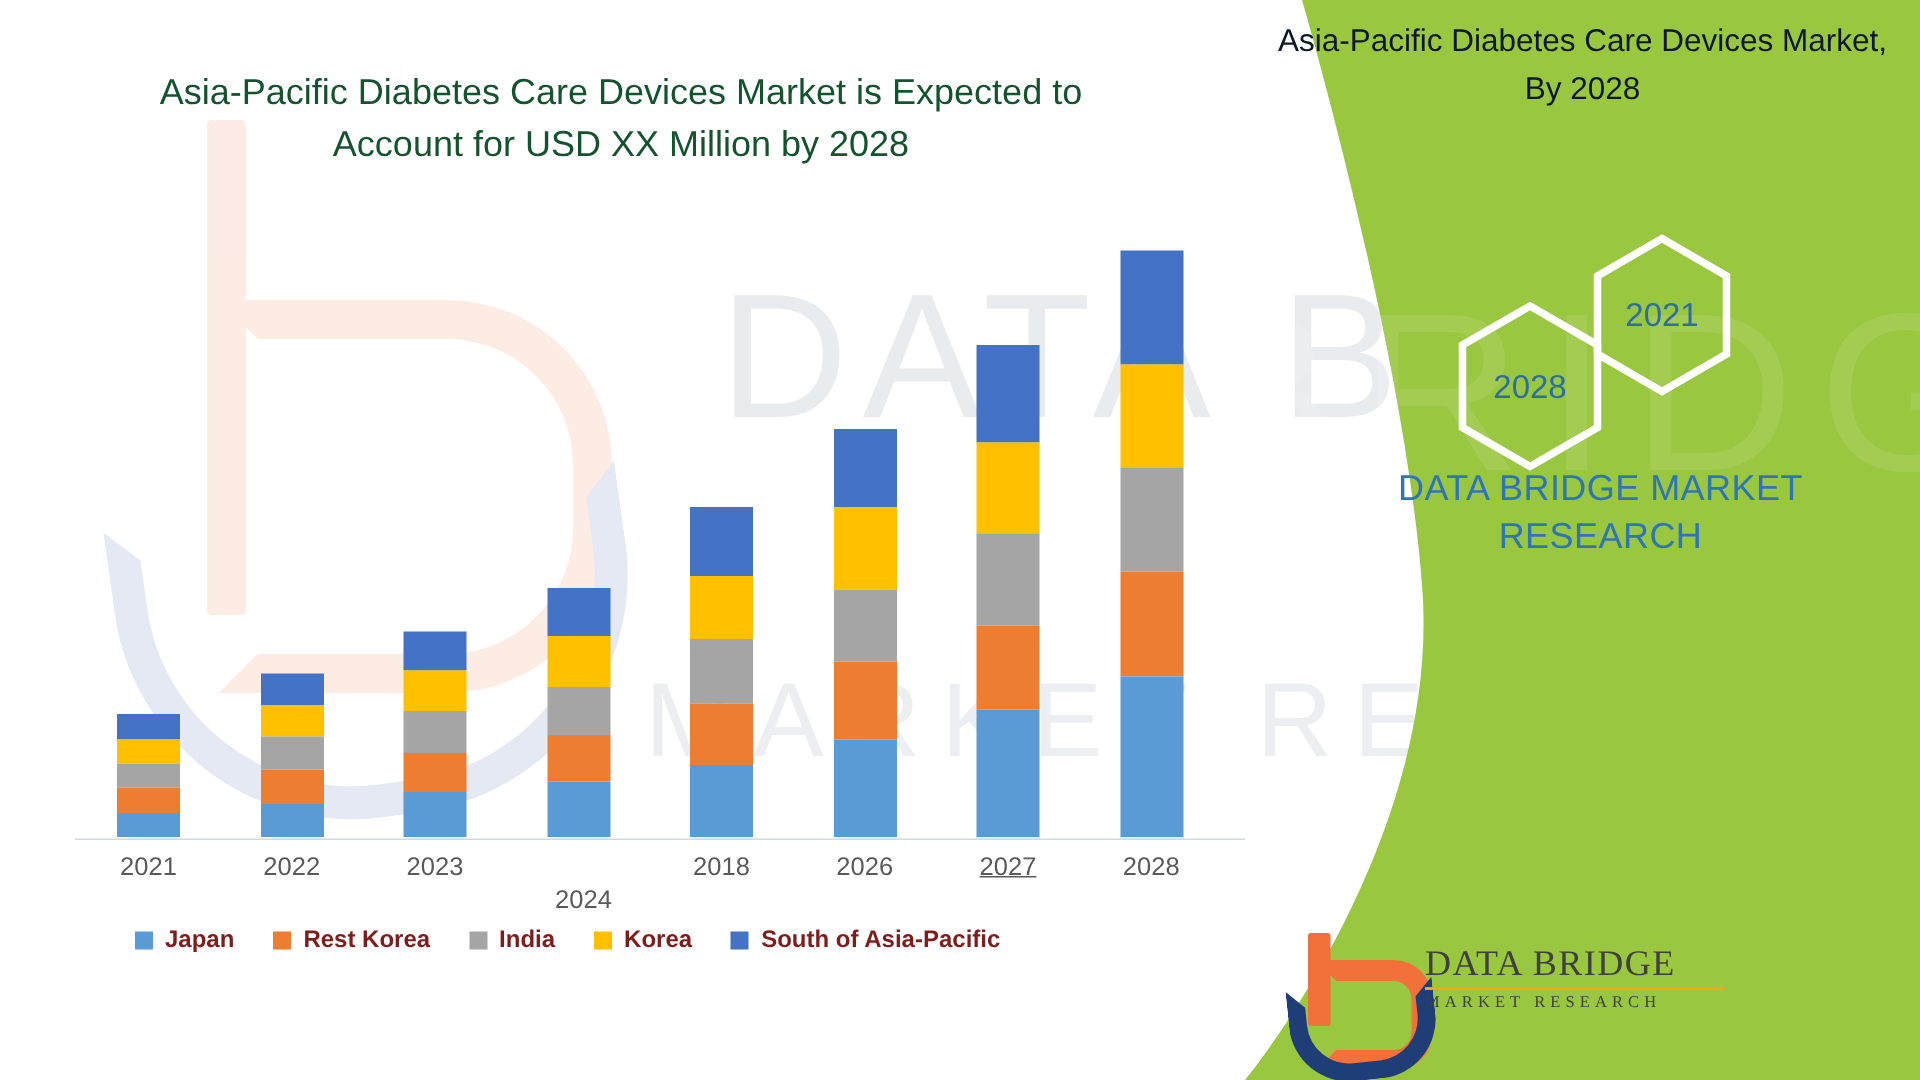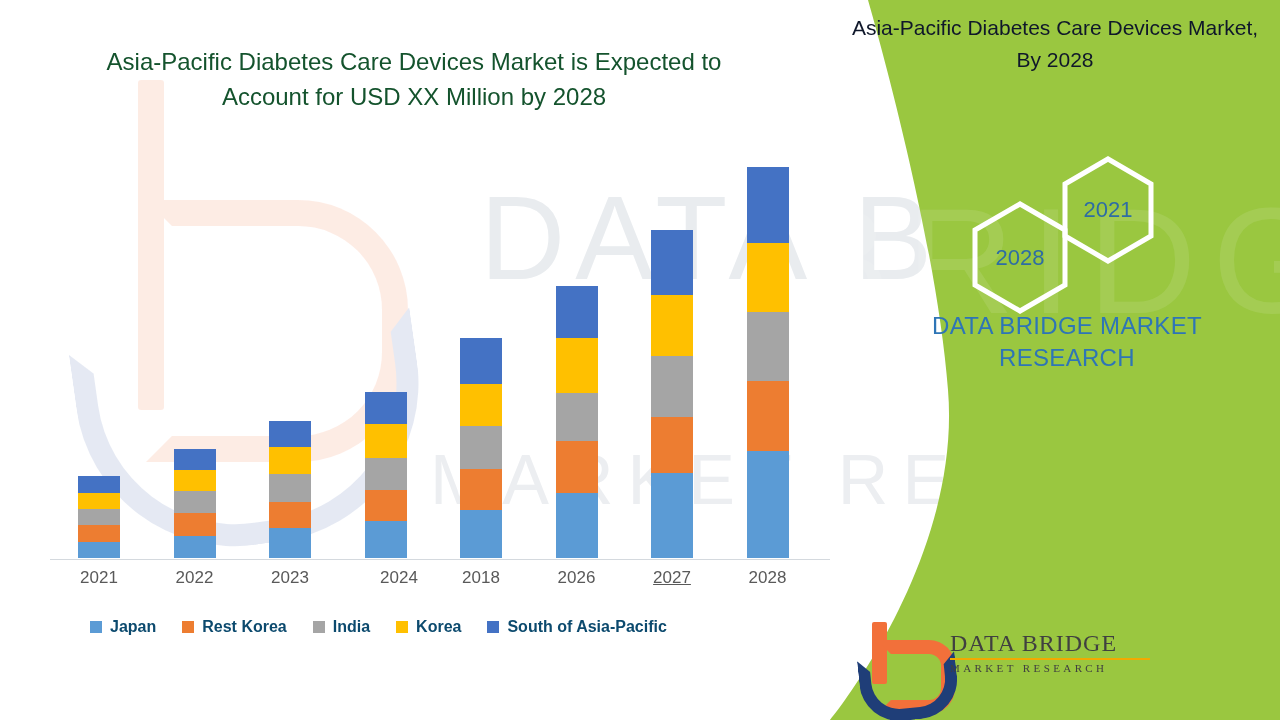--- a/index.html
+++ b/index.html
@@ -31,21 +31,21 @@
   .bar{position:absolute;bottom:1px;width:42px;display:flex;flex-direction:column;justify-content:flex-end;}
   .seg{width:100%;}
 
   .xlabels{position:absolute;left:50px;top:568px;width:780px;height:28px;}
   .xlabel{position:absolute;top:0;width:60px;text-align:center;color:#595959;font-size:17px;}
 
   
   .legend{position:absolute;left:90px;top:616px;height:22px;display:flex;align-items:center;}
   .legend-item{display:flex;align-items:center;margin-right:26px;}
   .legend-swatch{width:12px;height:12px;margin-right:8px;flex:none;}
-  .legend-label{color:#0c4a6e;font-size:16px;font-weight:bold;white-space:nowrap;}
+  .legend-label{color:#7f1d1d;font-size:16px;font-weight:bold;white-space:nowrap;}
 
   
   .right-panel{position:absolute;right:0;top:0;width:450px;height:720px;overflow:hidden;}
   .right-bg{position:absolute;inset:0;}
   .rp-title{
     position:absolute;left:20px;top:12px;width:410px;text-align:center;
     color:#0f172a;font-size:21px;line-height:32px;font-weight:400;
   }
   .hex{position:absolute;}
   .hex svg{display:block;}
@@ -141,21 +141,21 @@
           <div class="seg" style="height: 107.362px; background: rgb(91, 155, 213);"></div>
         </div>
       </div>
     <div class="axis-line"></div>
   </div>
 
   <div class="xlabels" id="xlabels">
       <div class="xlabel" style="left: 19px;">2021</div>
       <div class="xlabel" style="left: 114.5px;">2022</div>
       <div class="xlabel" style="left: 210px;">2023</div>
-      <div class="xlabel" style="left: 319px;">2024</div>
+      <div class="xlabel" style="left: 309px; margin-top: 22px;">2024</div>
       <div class="xlabel" style="left: 401px;">2018</div>
       <div class="xlabel" style="left: 496.5px;">2026</div>
       <div class="xlabel" style="left: 592px; text-decoration: underline;">2027</div>
       <div class="xlabel" style="left: 687.5px;">2028</div>
     </div>
 
   <div class="legend" id="legend">
       <div class="legend-item">
         <span class="legend-swatch" style="background: rgb(91, 155, 213);"></span>
         <span class="legend-label">Japan</span>

